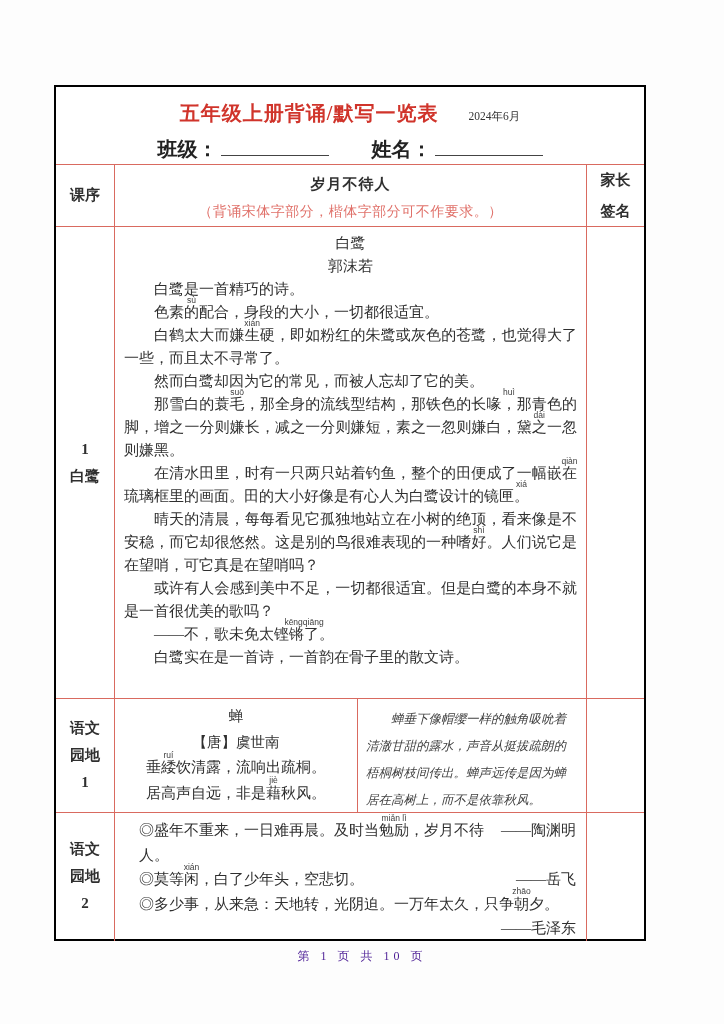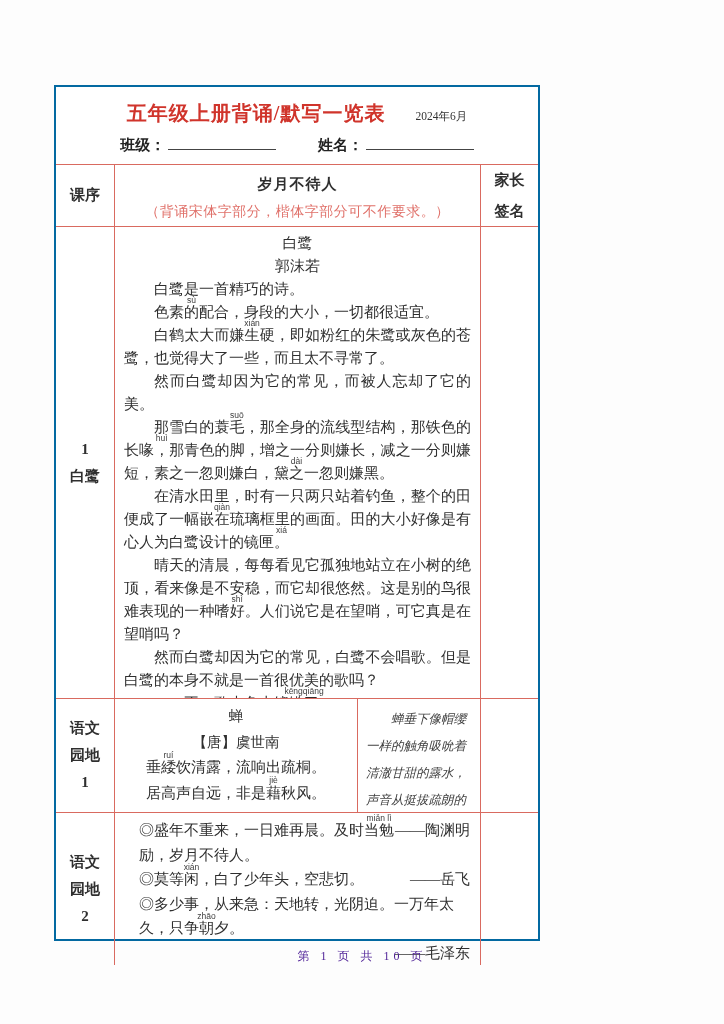--- a/index.html
+++ b/index.html
@@ -7,22 +7,22 @@
   body {
     background: #fdfdfd;
     position: relative;
     font-family: "Liberation Serif", serif;
     color: #2f2f2f;
     overflow: hidden;
   }
   .doc {
     position: absolute;
     left: 54px; top: 85px;
-    width: 486px; height: 856px;
-    border: 2px solid #0369a1;
+    width: 592px; height: 856px;
+    border: 2px solid #000000;
     background: #fff;
     display: flex;
     flex-direction: column;
   }
   
   .title-block {
     height: 78px;
     border-bottom: 1px solid #d96a60;
     flex: none;
   }
@@ -36,21 +36,21 @@
   .doc-title {
     font-size: 20px;
     font-weight: bold;
     color: #d0342b;
     letter-spacing: 1px;
   }
   .doc-date { font-size: 11.5px; color: #333; }
   .class-row {
     margin-top: 9px;
     text-align: center;
-    font-size: 15px;
+    font-size: 20px;
     font-weight: bold;
     color: #222;
   }
   .blank {
     display: inline-block;
     width: 108px;
     height: 13px;
     border-bottom: 1.5px solid #444;
     margin-left: 3px;
   }
@@ -174,21 +174,21 @@
       <div class="content-title">白鹭</div>
       <div class="content-author">郭沫若</div>
       <div>
           <p class="para">白鹭是一首精巧的诗。</p>
           <p class="para">色<span class="rb"><span class="pin">sù</span>素</span>的配合，身段的大小，一切都很适宜。</p>
           <p class="para">白鹤太大而<span class="rb"><span class="pin">xián</span>嫌</span>生硬，即如粉红的朱鹭或灰色的苍鹭，也觉得大了一些，而且太不寻常了。</p>
           <p class="para">然而白鹭却因为它的常见，而被人忘却了它的美。</p>
           <p class="para">那雪白的<span class="rb"><span class="pin">suō</span>蓑</span>毛，那全身的流线型结构，那铁色的长<span class="rb"><span class="pin">huì</span>喙</span>，那青色的脚，增之一分则嫌长，减之一分则嫌短，素之一忽则嫌白，<span class="rb"><span class="pin">dài</span>黛</span>之一忽则嫌黑。</p>
           <p class="para">在清水田里，时有一只两只站着钓鱼，整个的田便成了一幅<span class="rb"><span class="pin">qiàn</span>嵌</span>在琉璃框里的画面。田的大小好像是有心人为白鹭设计的镜<span class="rb"><span class="pin">xiá</span>匣</span>。</p>
           <p class="para">晴天的清晨，每每看见它孤独地站立在小树的绝顶，看来像是不安稳，而它却很悠然。这是别的鸟很难表现的一种<span class="rb"><span class="pin">shì</span>嗜</span>好。人们说它是在望哨，可它真是在望哨吗？</p>
-          <p class="para">然而白鹭却因为它的常见，白鹭不会唱歌。但是白鹭的本身不就是一首很优美的歌吗？</p>
+          <p class="para">或许有人会感到美中不足，一切都很适宜。但是白鹭的本身不就是一首很优美的歌吗？</p>
           <p class="para">——不，歌未免太<span class="rb"><span class="pin">kēngqiāng</span>铿锵</span>了。</p>
           <p class="para">白鹭实在是一首诗，一首韵在骨子里的散文诗。</p>
         </div>
     </div>
     <div class="c3"></div>
   </div>
 
   <div class="row r2">
     <div class="c1">
         <div class="label-line">语文</div>

